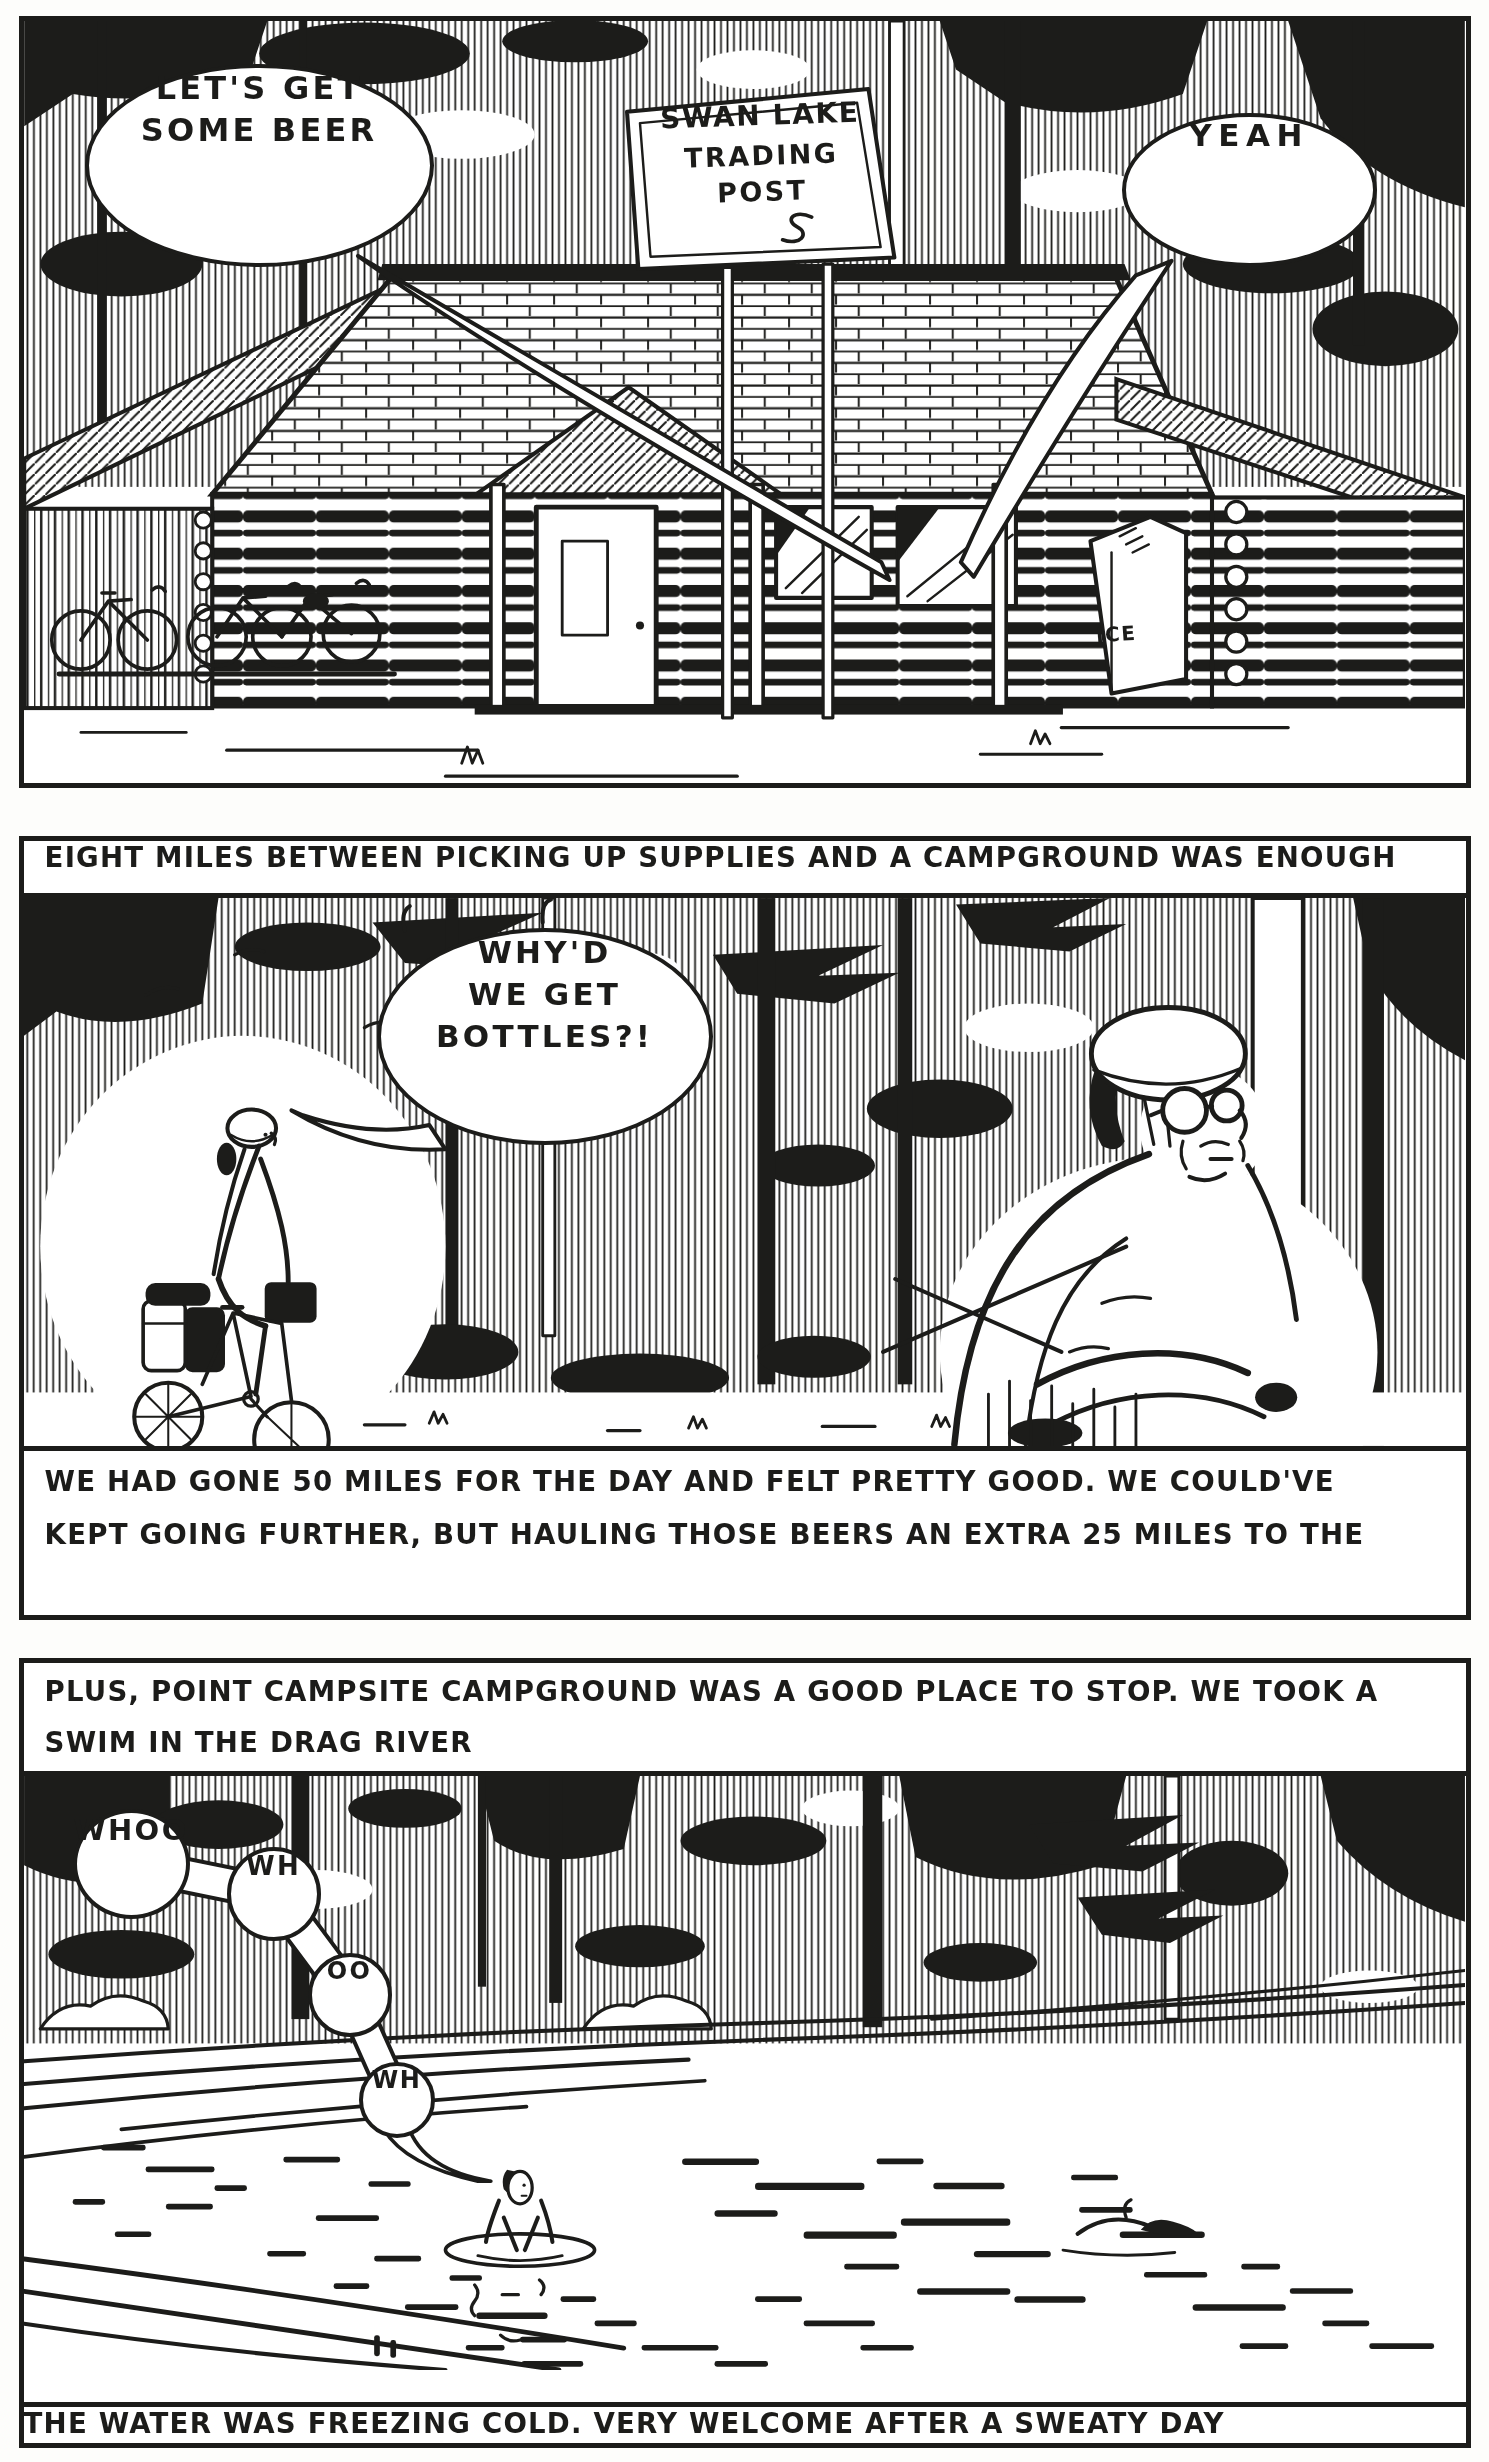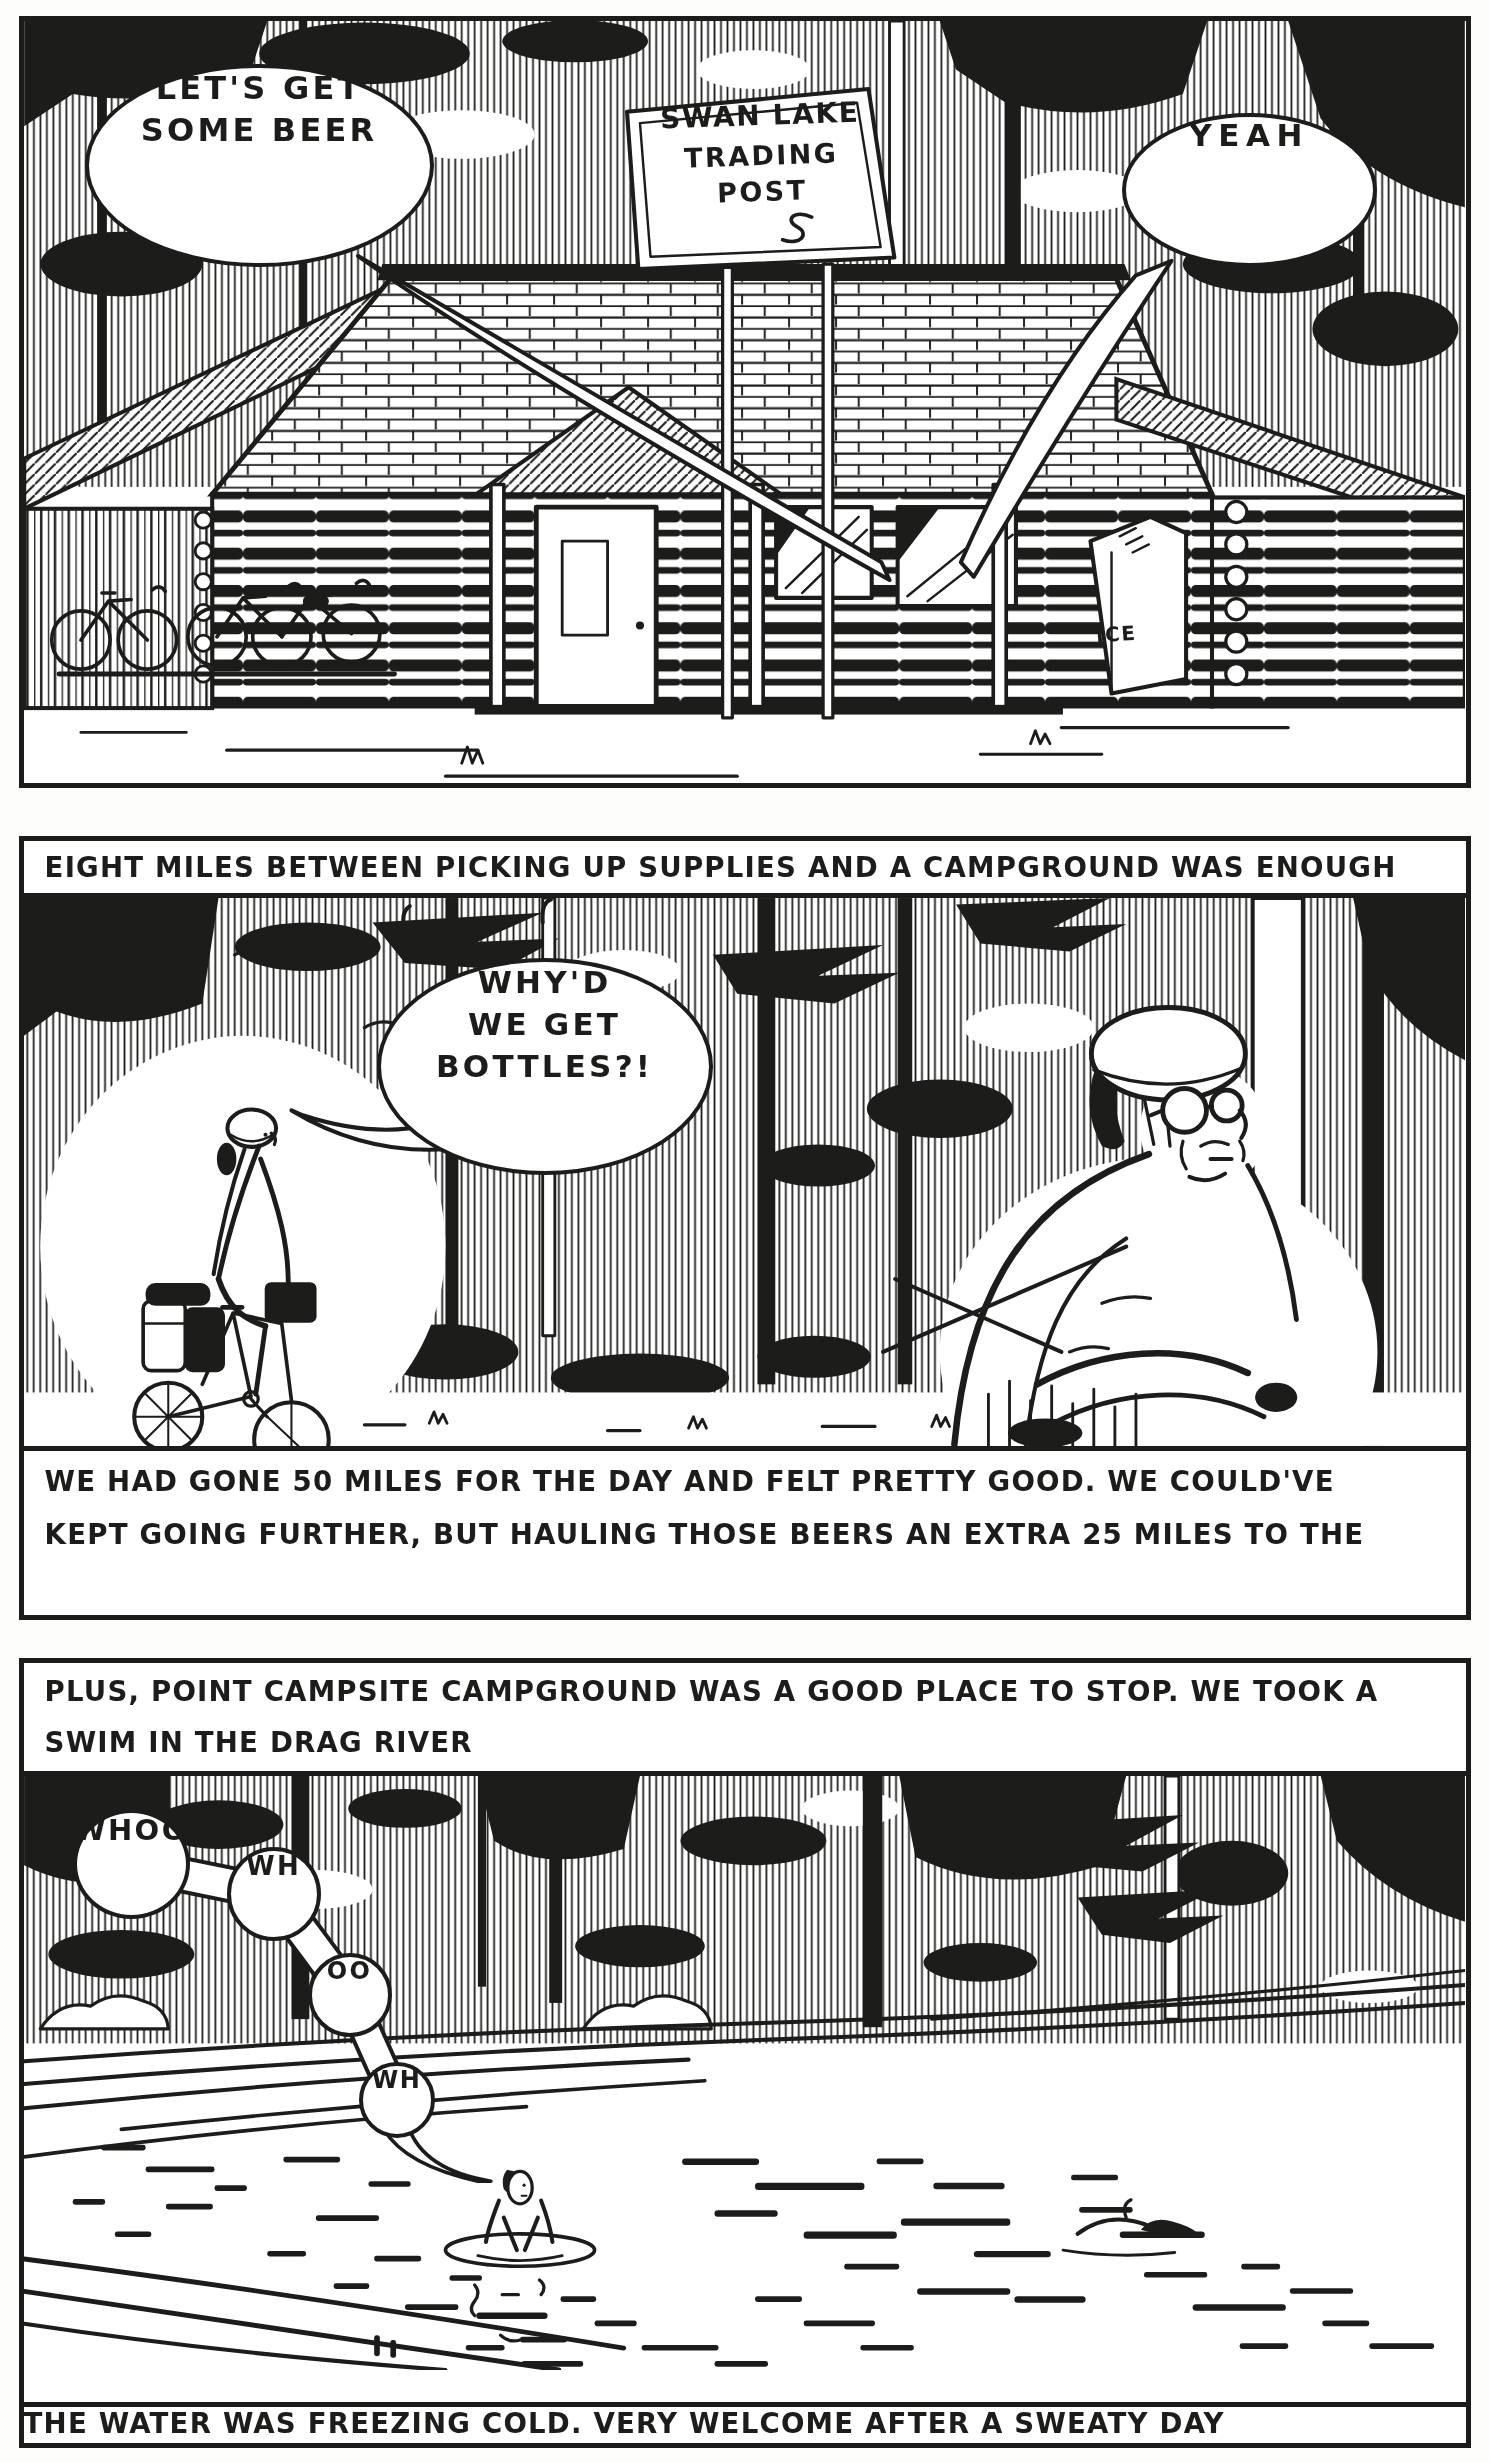--- a/index.html
+++ b/index.html
@@ -10,34 +10,34 @@
          background:var(--paper);box-sizing:border-box;}
   .p1{top:16px;height:772px;}
   .p2{top:836px;height:784px;}
   .p3{top:1658px;height:790px;}
   .art{position:relative;overflow:hidden;background:var(--paper);}
   .p1 .art{height:760px;}
   .p2 .art{height:548px;}
   .p3 .art{height:594px;}
   svg.scene{position:absolute;left:0;top:0;z-index:1;}
   .caption{font-weight:bold;font-size:27.6px;letter-spacing:1.2px;white-space:nowrap;color:var(--ink);}
-  .cap-top2{height:57px;border-bottom:5.7px solid var(--ink);display:flex;align-items:center;
+  .cap-top2{height:57px;border-bottom:5.7px solid var(--ink);display:flex;align-items:flex-start;
             padding-left:21px;box-sizing:border-box;}
   .cap-bot2{height:168px;border-top:5.7px solid var(--ink);box-sizing:border-box;padding:4px 0 0 21px;}
   .cap-bot2 .caption{line-height:53px;}
   .cap-top3{height:113px;border-bottom:5.7px solid var(--ink);box-sizing:border-box;padding:3.2px 0 0 21px;}
   .cap-top3 .caption{line-height:51px;}
   .cap-bot3{height:71px;border-top:5.7px solid var(--ink);display:flex;align-items:flex-start;
             box-sizing:border-box;margin-top:32px;}
   .bubble{position:absolute;background:var(--paper);border:4.9px solid var(--ink);border-radius:50%;
           display:flex;flex-direction:column;align-items:center;justify-content:flex-start;
           font-weight:bold;text-align:center;z-index:3;box-sizing:border-box;}
   .bub-beer{left:61px;top:43px;width:349px;height:203px;font-size:32px;letter-spacing:3.2px;line-height:1.3;}
   .bub-yeah{left:1098px;top:92px;width:255px;height:154px;font-size:31px;letter-spacing:6.5px;}
-  .bub-bottles{left:353px;top:60px;width:336px;height:217px;font-size:31px;letter-spacing:3.2px;line-height:1.35;}
+  .bub-bottles{left:353px;top:30px;width:336px;height:217px;font-size:31px;letter-spacing:3.2px;line-height:1.35;}
   .bub-whoo{left:49px;top:33px;width:117px;height:110px;font-size:29px;letter-spacing:2.4px;border-width:4px;}
   .bub-wh1{left:203px;top:71px;width:94px;height:94px;font-size:26px;letter-spacing:2.4px;border-width:4px;}
   .bub-oo{left:284px;top:177px;width:84px;height:84px;font-size:24px;letter-spacing:2.4px;border-width:4px;}
   .bub-wh2{left:335px;top:286px;width:76px;height:76px;font-size:24px;letter-spacing:1.6px;border-width:4px;}
   .sign-text{position:absolute;left:600px;top:78px;width:274px;z-index:2;text-align:center;
              font-weight:bold;transform:rotate(-2deg);}
   .sign-l1{font-size:28px;letter-spacing:1.6px;}
   .sign-l2{font-size:27px;letter-spacing:2.4px;margin-top:8px;}
   .sign-l3{font-size:27px;letter-spacing:2.4px;margin-top:4.9px;}
   .ice-label{position:absolute;left:1072px;top:601px;z-index:2;font-weight:bold;font-size:20px;

